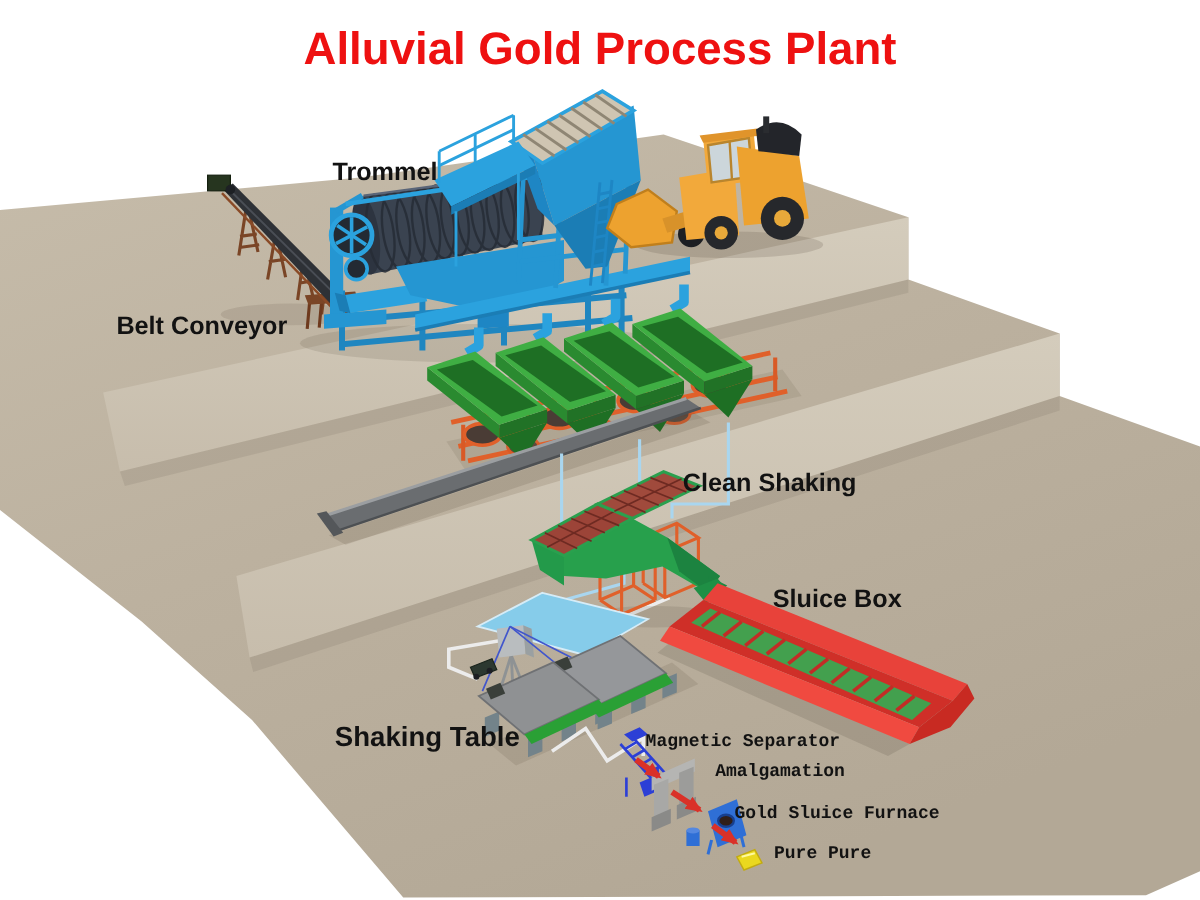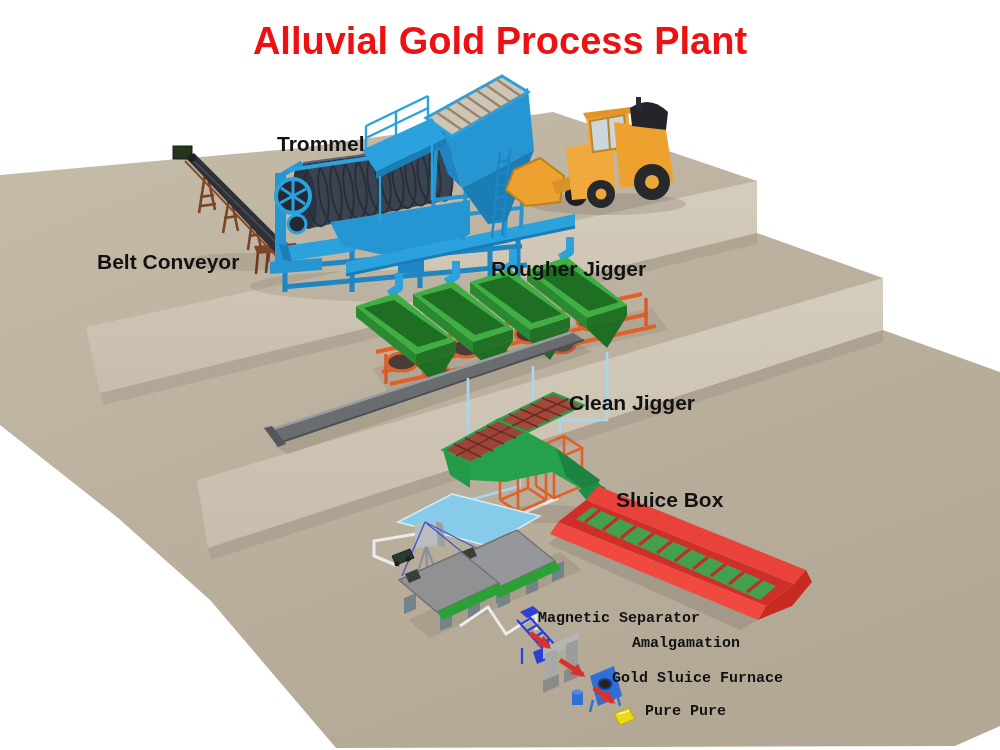--- a/index.html
+++ b/index.html
@@ -5,27 +5,27 @@
   html,body{margin:0;padding:0;background:#fff;}
   .stage{position:relative;width:1000px;height:750px;background:#ffffff;overflow:hidden;
          font-family:"Liberation Sans",sans-serif;}
   .stage svg{position:absolute;left:0;top:0;}
   .page-title{position:absolute;left:235px;top:20px;width:530px;text-align:center;
               font-size:38px;font-weight:bold;color:#ee1111;letter-spacing:0px;white-space:nowrap;}
   .lbl{position:absolute;color:#121212;font-weight:bold;white-space:nowrap;}
   .lbl-big{font-size:21px;}
   .lbl-small{font-size:15px;font-family:Liberation Mono, monospace;}
   .lbl-trommel{left:277px;top:132px;}
-  .lbl-belt{left:97px;top:250px;}
+  .lbl-belt{left:97px;top:260px;}
   .lbl-rougher{left:491px;top:257px;}
   .lbl-clean{left:569px;top:391px;}
-  .lbl-sluice{left:616px;top:488px;}
+  .lbl-sluice{left:644px;top:488px;}
   .lbl-shaking{left:279px;top:601px;font-size:23px;}
   .lbl-magnetic{left:538px;top:610px;}
-  .lbl-amalgamation{left:632px;top:635px;}
+  .lbl-amalgamation{left:596px;top:635px;}
   .lbl-furnace{left:612px;top:670px;}
   .lbl-gold{left:645px;top:703px;}
 </style>
 </head>
 <body>
 
 <div class="stage">
 
 <svg width="1000" height="750" viewBox="0 0 1000 750">
   <defs>
@@ -415,20 +415,20 @@
   <g stroke="#da3128" stroke-width="5" fill="none">
     <line x1="530" y1="633" x2="549" y2="647" marker-end="url(#ah)"></line>
     <line x1="560" y1="660" x2="583" y2="675" marker-end="url(#ah)"></line>
     <line x1="594" y1="688" x2="613" y2="702" marker-end="url(#ah)"></line>
   </g>
 </svg>
 
   <div class="page-title">Alluvial Gold Process Plant</div>
   <div class="lbl lbl-big lbl-trommel">Trommel</div>
   <div class="lbl lbl-big lbl-belt">Belt Conveyor</div>
-  <div class="lbl lbl-big lbl-rougher">Rougher Jigger</div>
-  <div class="lbl lbl-big lbl-clean">Clean Jigger</div>
+  <div class="lbl lbl-big lbl-clean">Clean Shaking</div>
   <div class="lbl lbl-big lbl-sluice">Sluice Box</div>
+  <div class="lbl lbl-big lbl-shaking">Shaking Table</div>
   <div class="lbl lbl-small lbl-magnetic">Magnetic Separator</div>
   <div class="lbl lbl-small lbl-amalgamation">Amalgamation</div>
   <div class="lbl lbl-small lbl-furnace">Gold Sluice Furnace</div>
   <div class="lbl lbl-small lbl-gold">Pure Pure</div>
 </div>
 
 </body></html>

